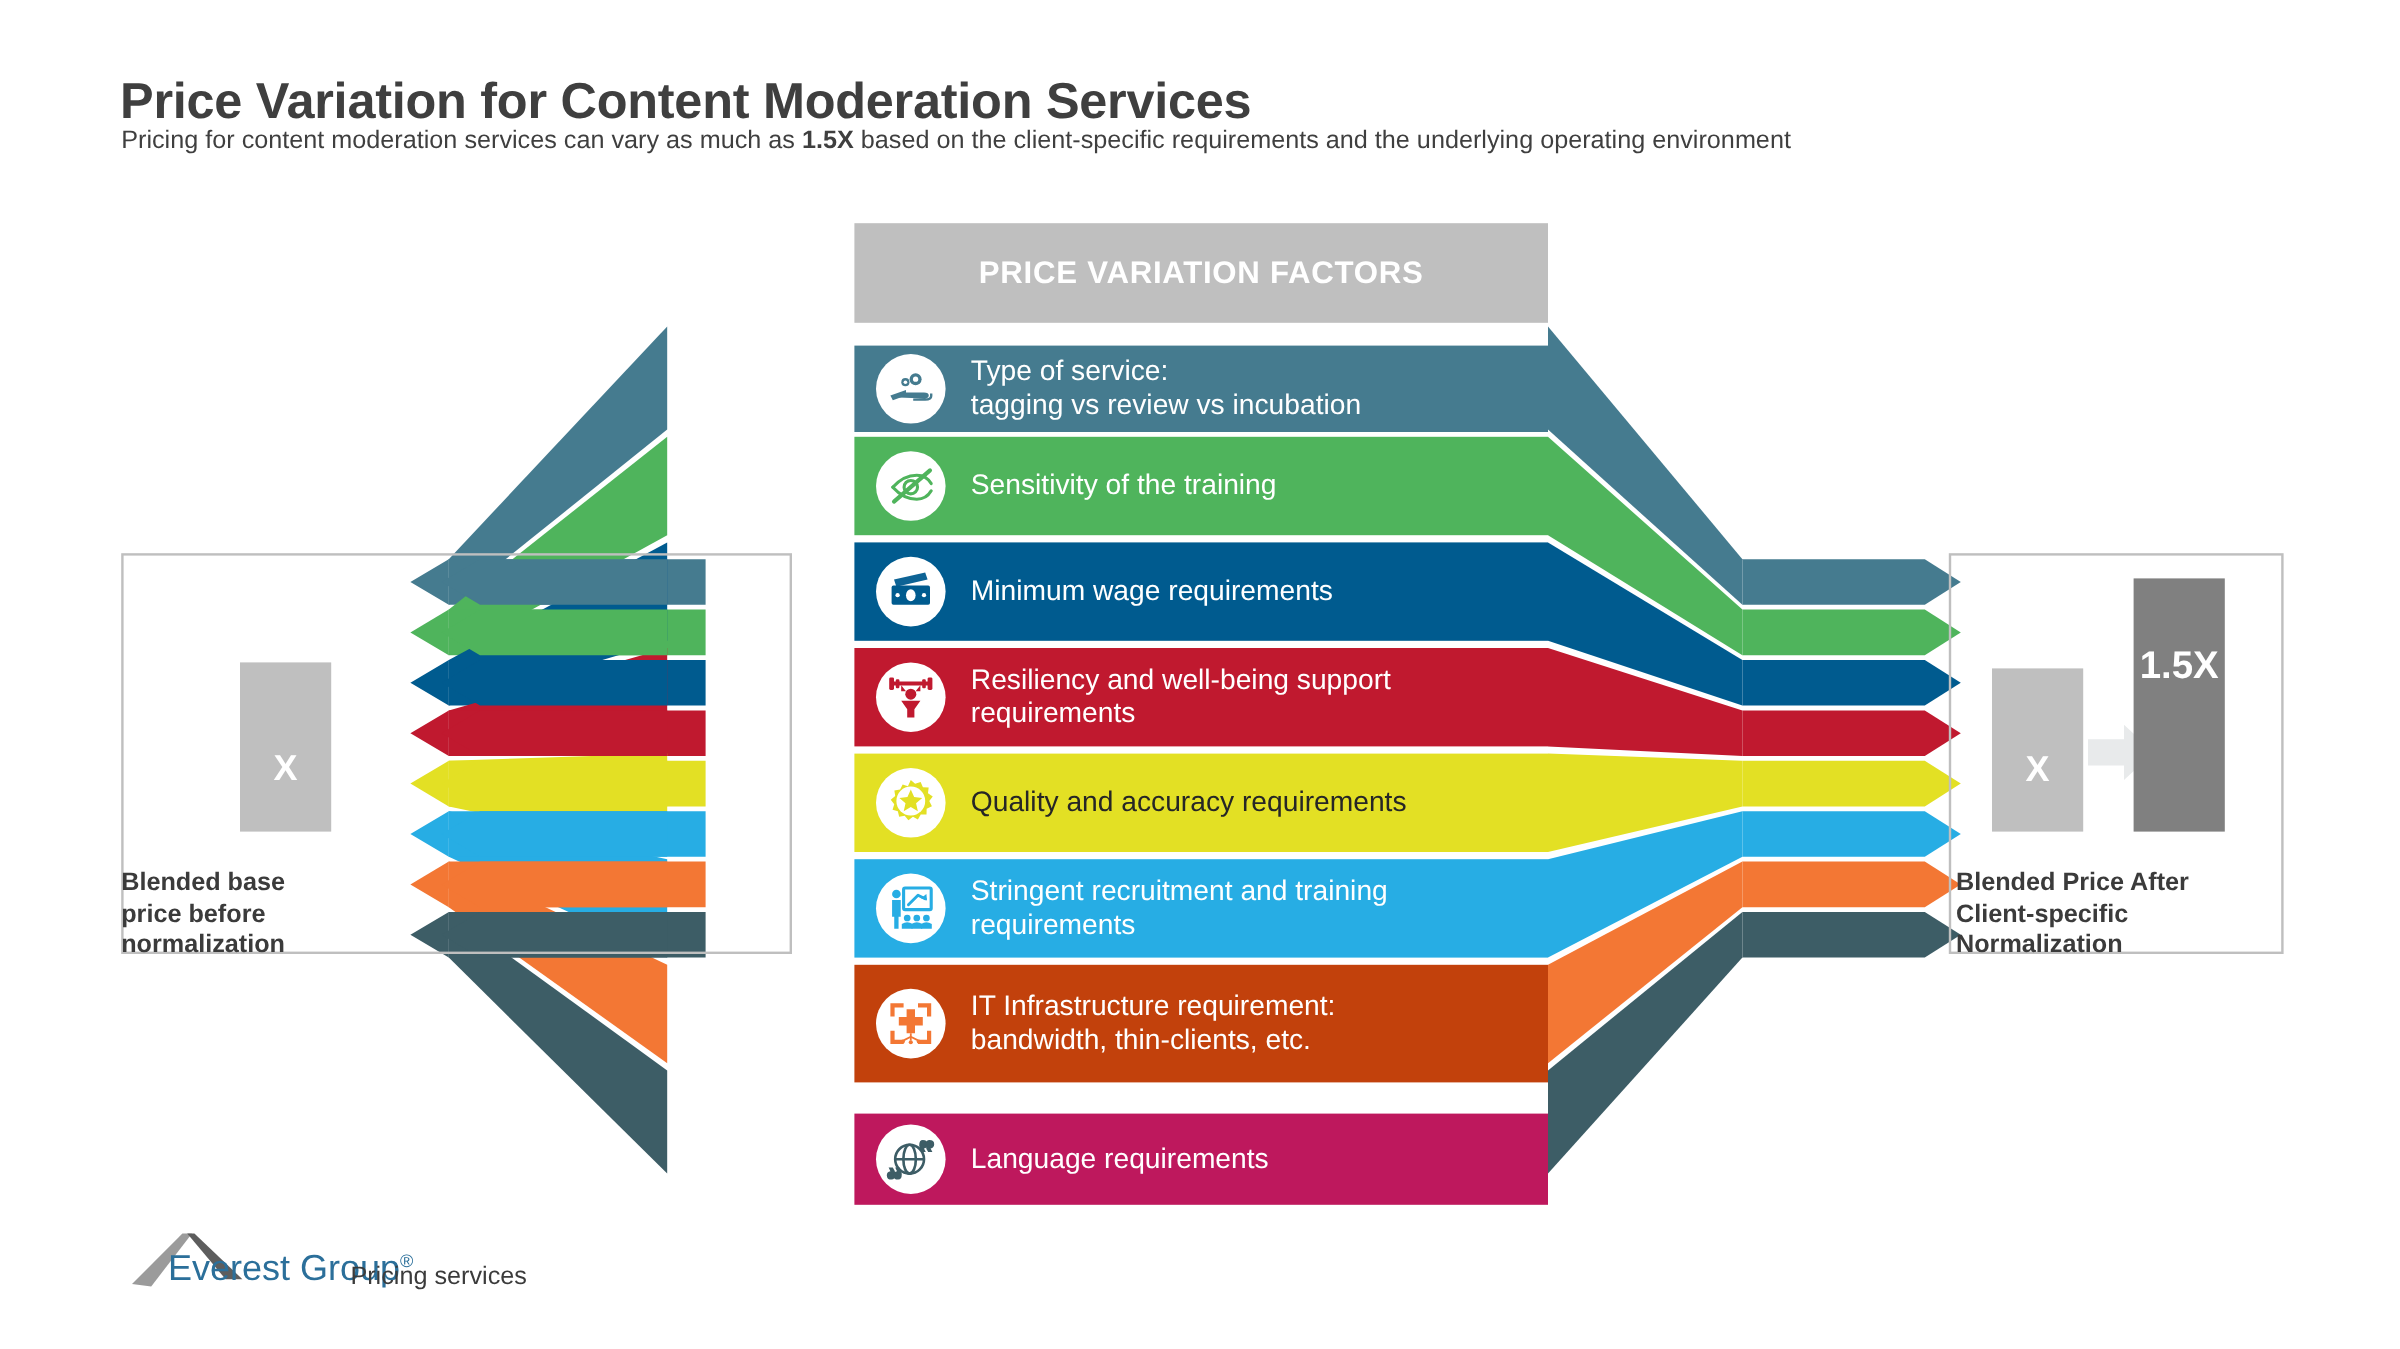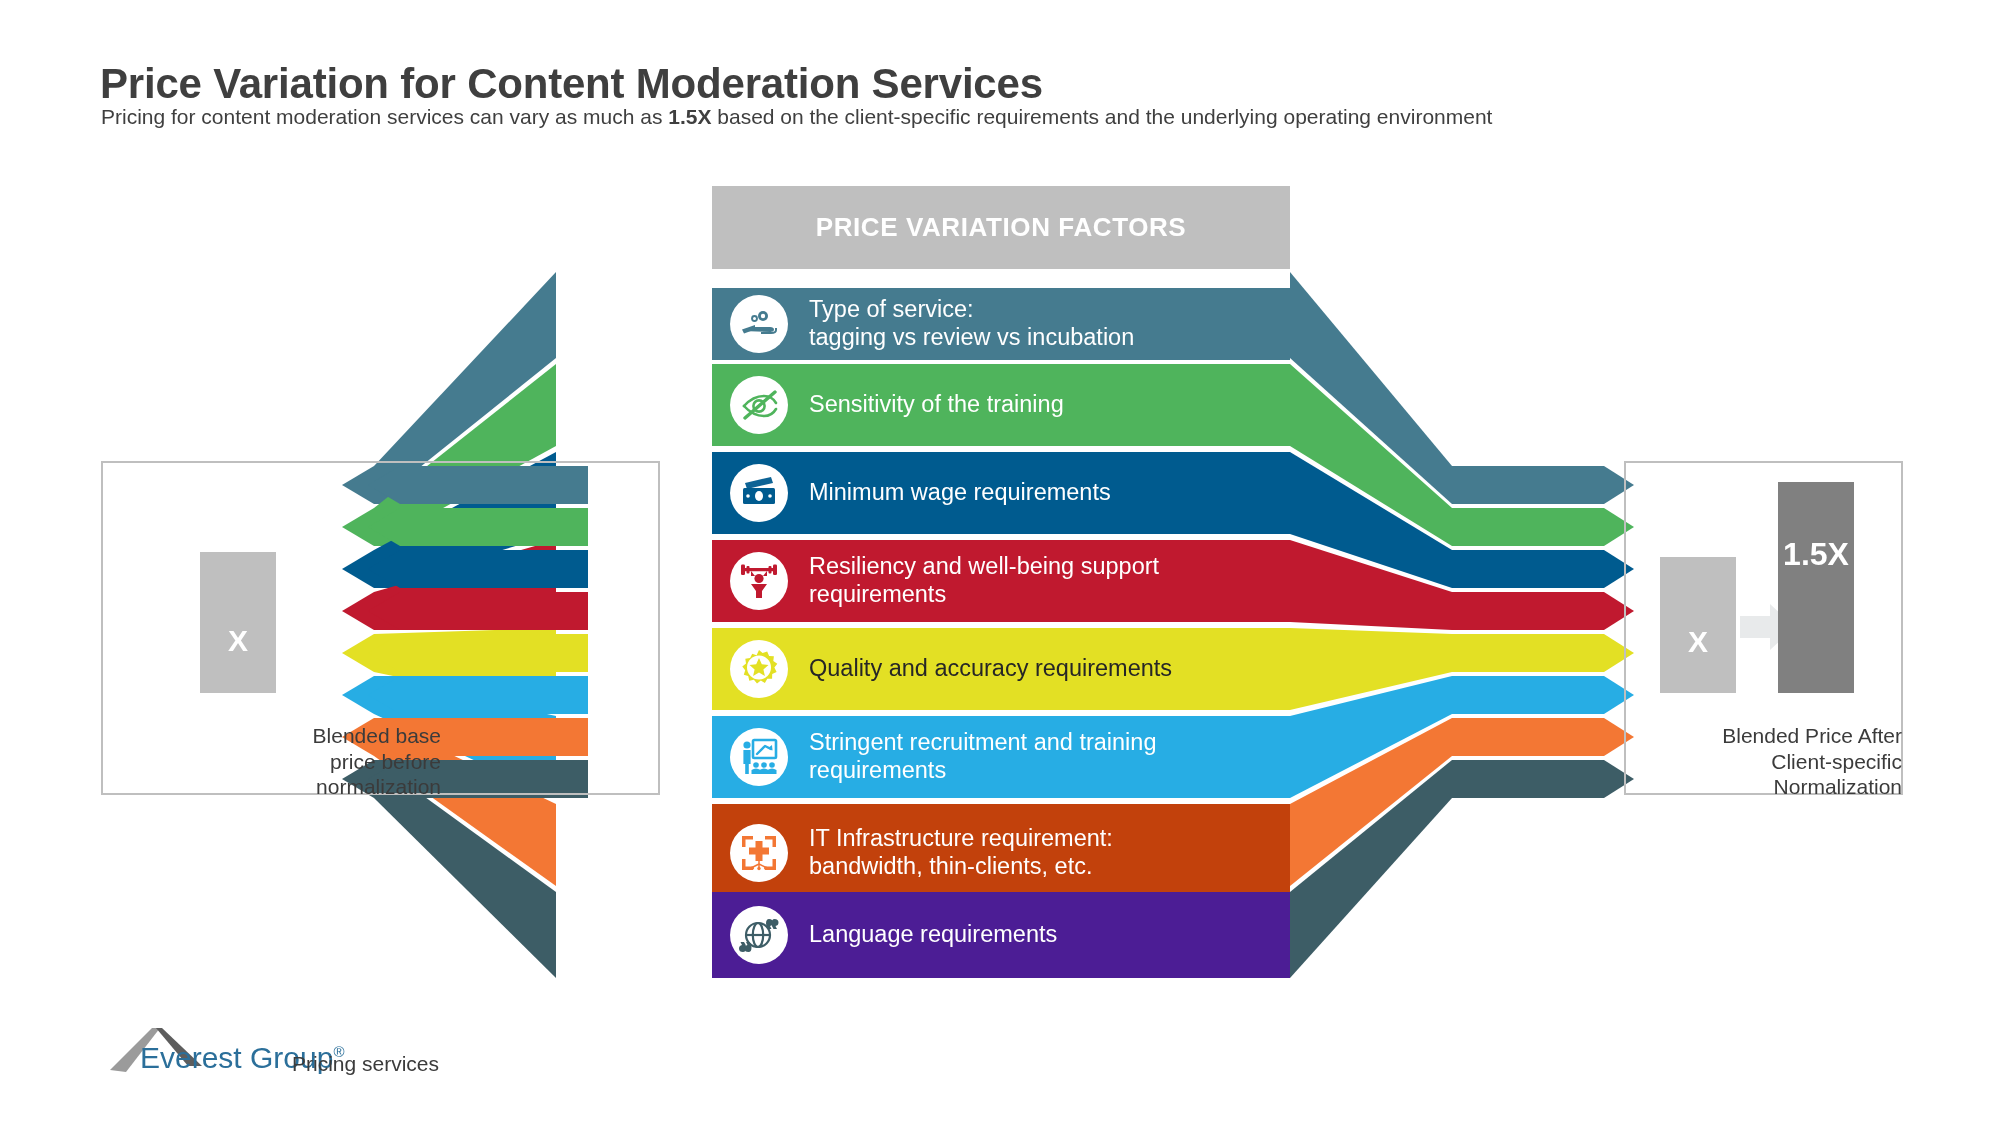--- a/index.html
+++ b/index.html
@@ -48,22 +48,22 @@
   }
   #bar-left .bar-label{font-size:30px;top:72px;}
   #bar-right-x .bar-label{font-size:30px;top:68px;}
   #bar-right-15x .bar-label{font-size:32px;top:54px;}
 
   
   .growth-arrow{position:absolute;left:1740px;top:604px;}
 
   
   .caption{
-    position:absolute;text-align:right;
-    font-size:21px;font-weight:400;color:#3b3b3b;line-height:1.22;
+    position:absolute;text-align:left;
+    font-size:21px;font-weight:700;color:#3b3b3b;line-height:1.22;
   }
   #caption-left{left:101px;top:723px;width:340px;}
   #caption-right{left:1630px;top:723px;width:272px;}
 
   
   #panel-header{
     position:absolute;left:712px;top:186px;width:578px;height:83px;
     background:#bfbfbf;display:flex;align-items:center;justify-content:center;
   }
   #panel-header .htext{
@@ -325,21 +325,21 @@
               <circle cx="14.4" cy="36" r="1.7"></circle>
               <circle cx="27.6" cy="36" r="1.7"></circle>
       </g>
           </svg>
         </div>
         <div class="lbl">
           <div>IT Infrastructure requirement:</div>
           <div>bandwidth, thin-clients, etc.</div>
         </div>
       </div>
-      <div class="row" style="top: 620px; height: 86px; background: #4c1d95;">
+      <div class="row" style="top: 656px; height: 76px; background: #be185d;">
         <div class="ic">
           <svg width="42" height="42" viewBox="0 0 42 42">
             <g fill="none" stroke="#3d5d66" stroke-width="2.2">
         <circle cx="20" cy="21" r="12"></circle>
         <ellipse cx="20" cy="21" rx="5.2" ry="12"></ellipse>
         <line x1="8" y1="21" x2="32" y2="21"></line>
       </g>
       <g fill="#3d5d66">
         <path d="M31 5 q4 0 4 3.5 q0 3-3 3.5 l1.5 3 l-3.5 0 q-2-2.5-2-5.5 q0-4.5 3-4.5 Z"></path>
         <path d="M36.5 5 q4 0 4 3.5 q0 3-3 3.5 l1.5 3 l-3.5 0 q-2-2.5-2-5.5 q0-4.5 3-4.5 Z"></path>

